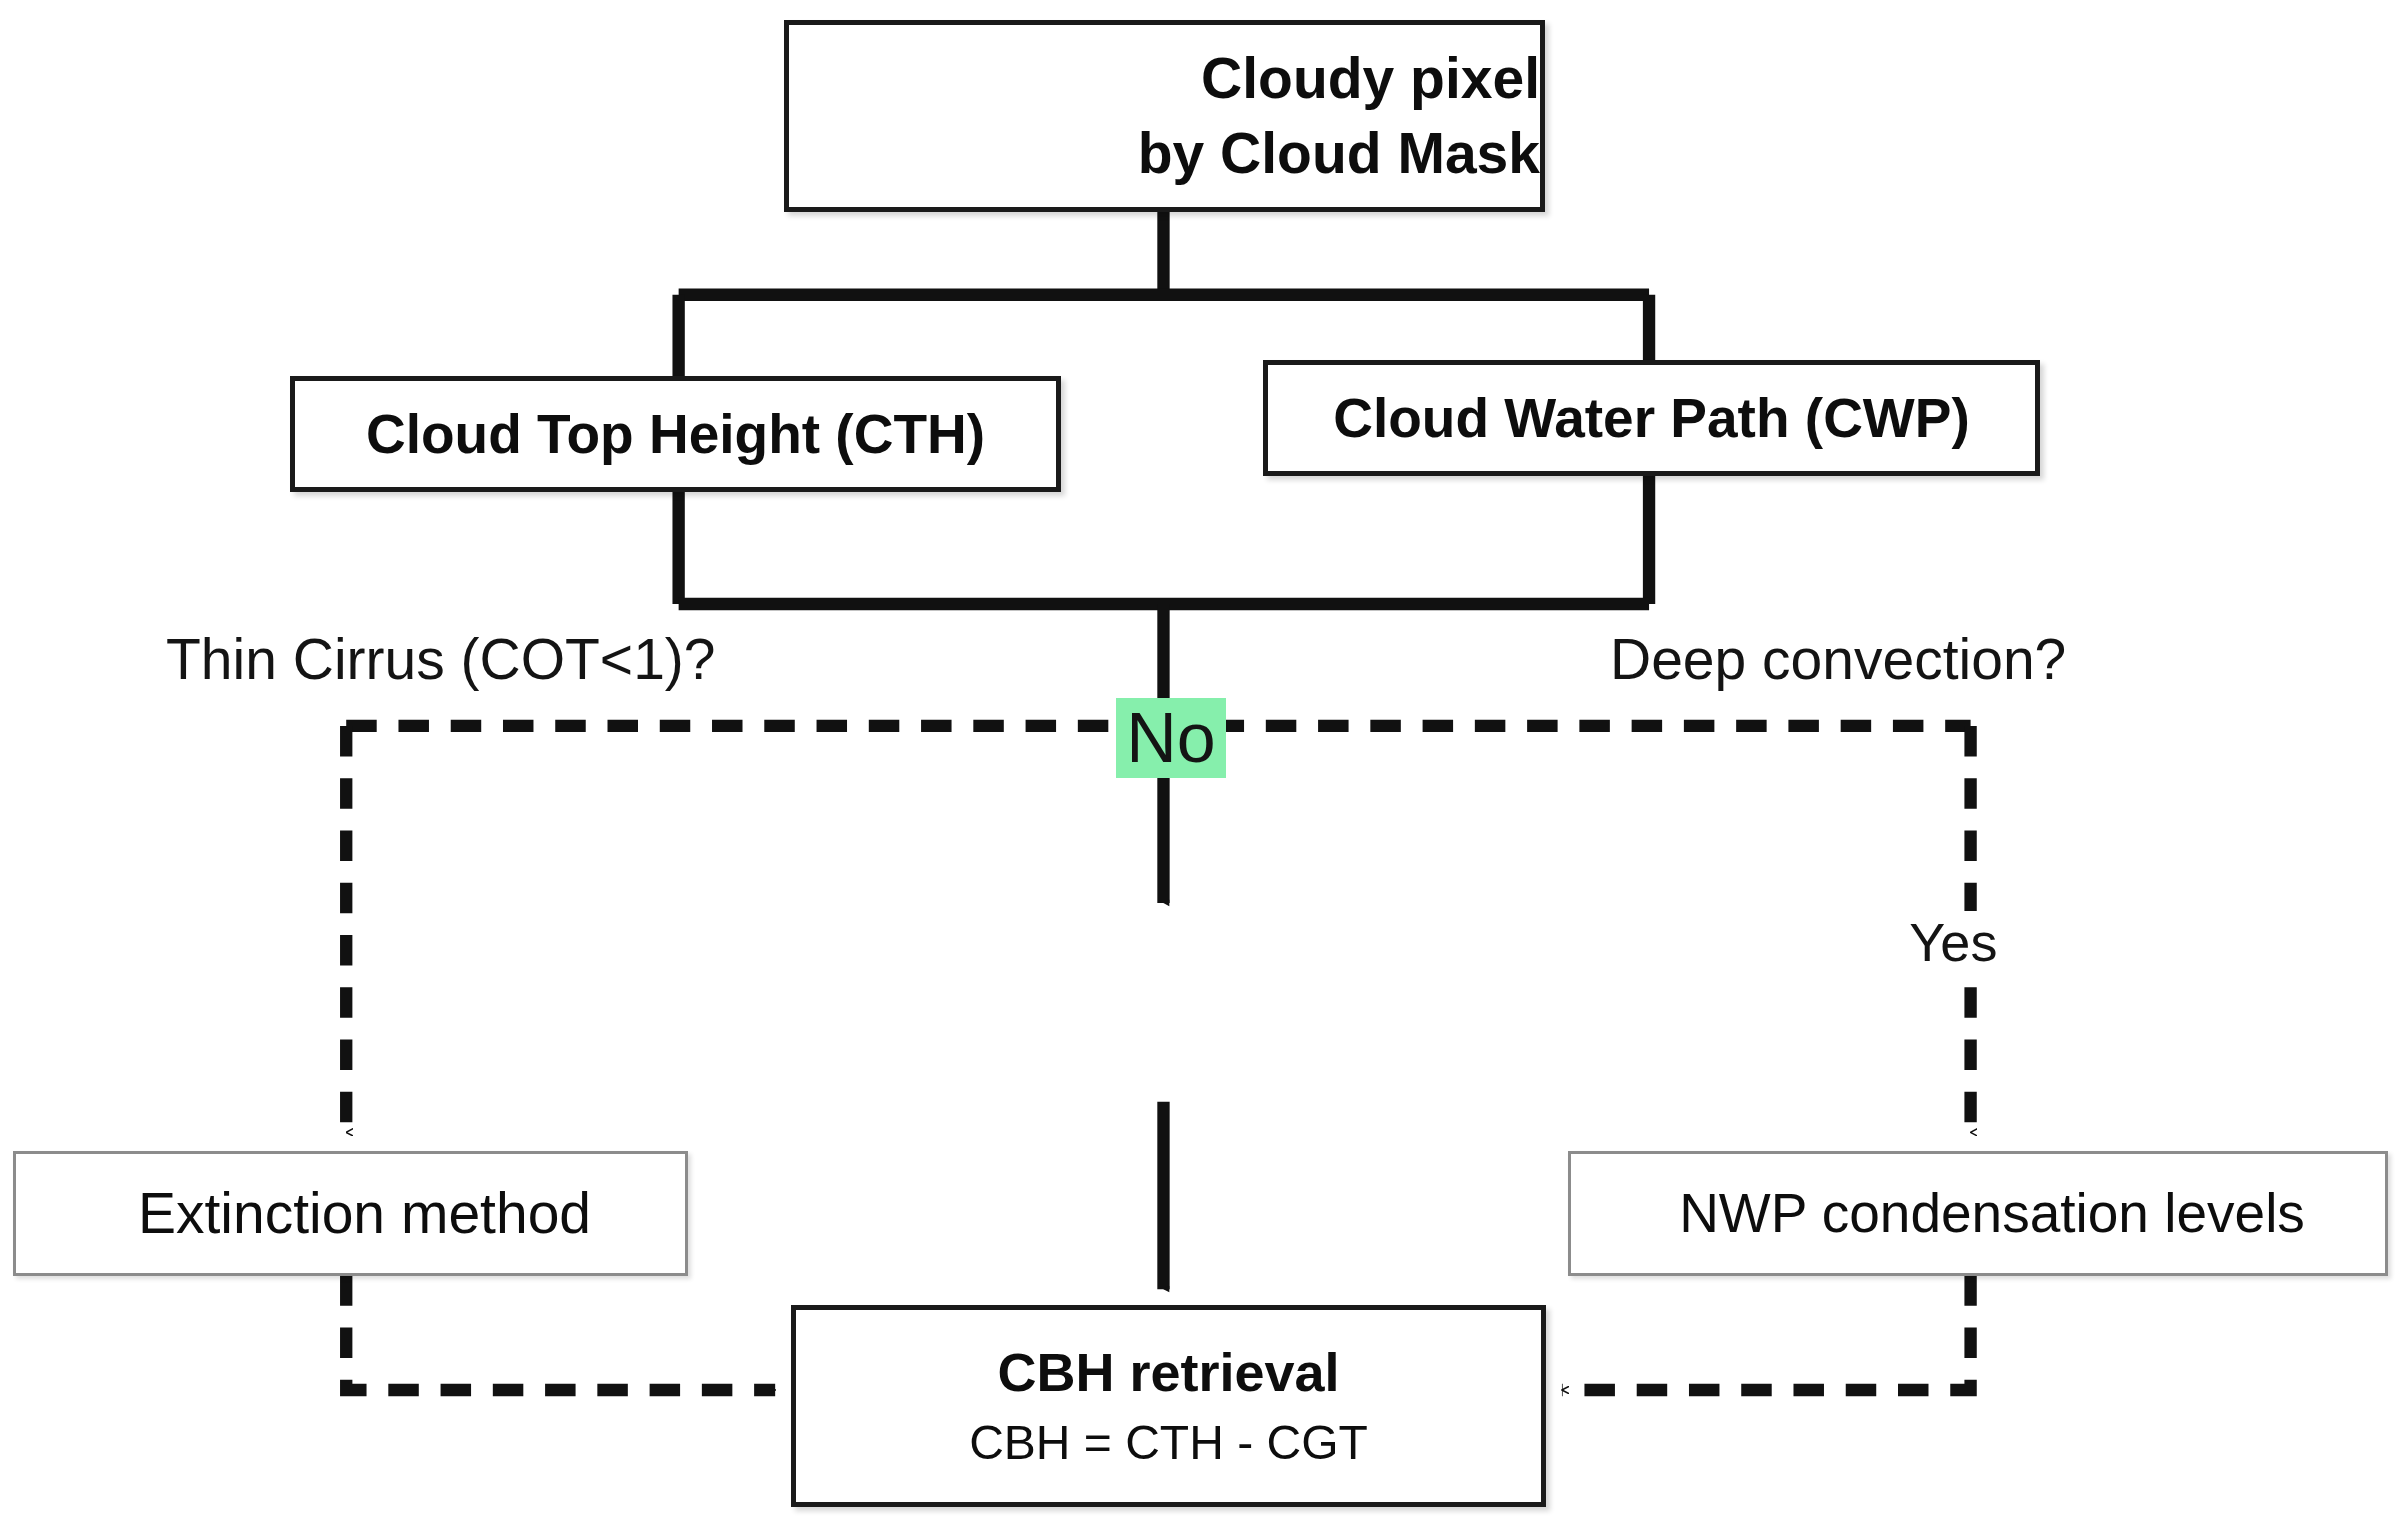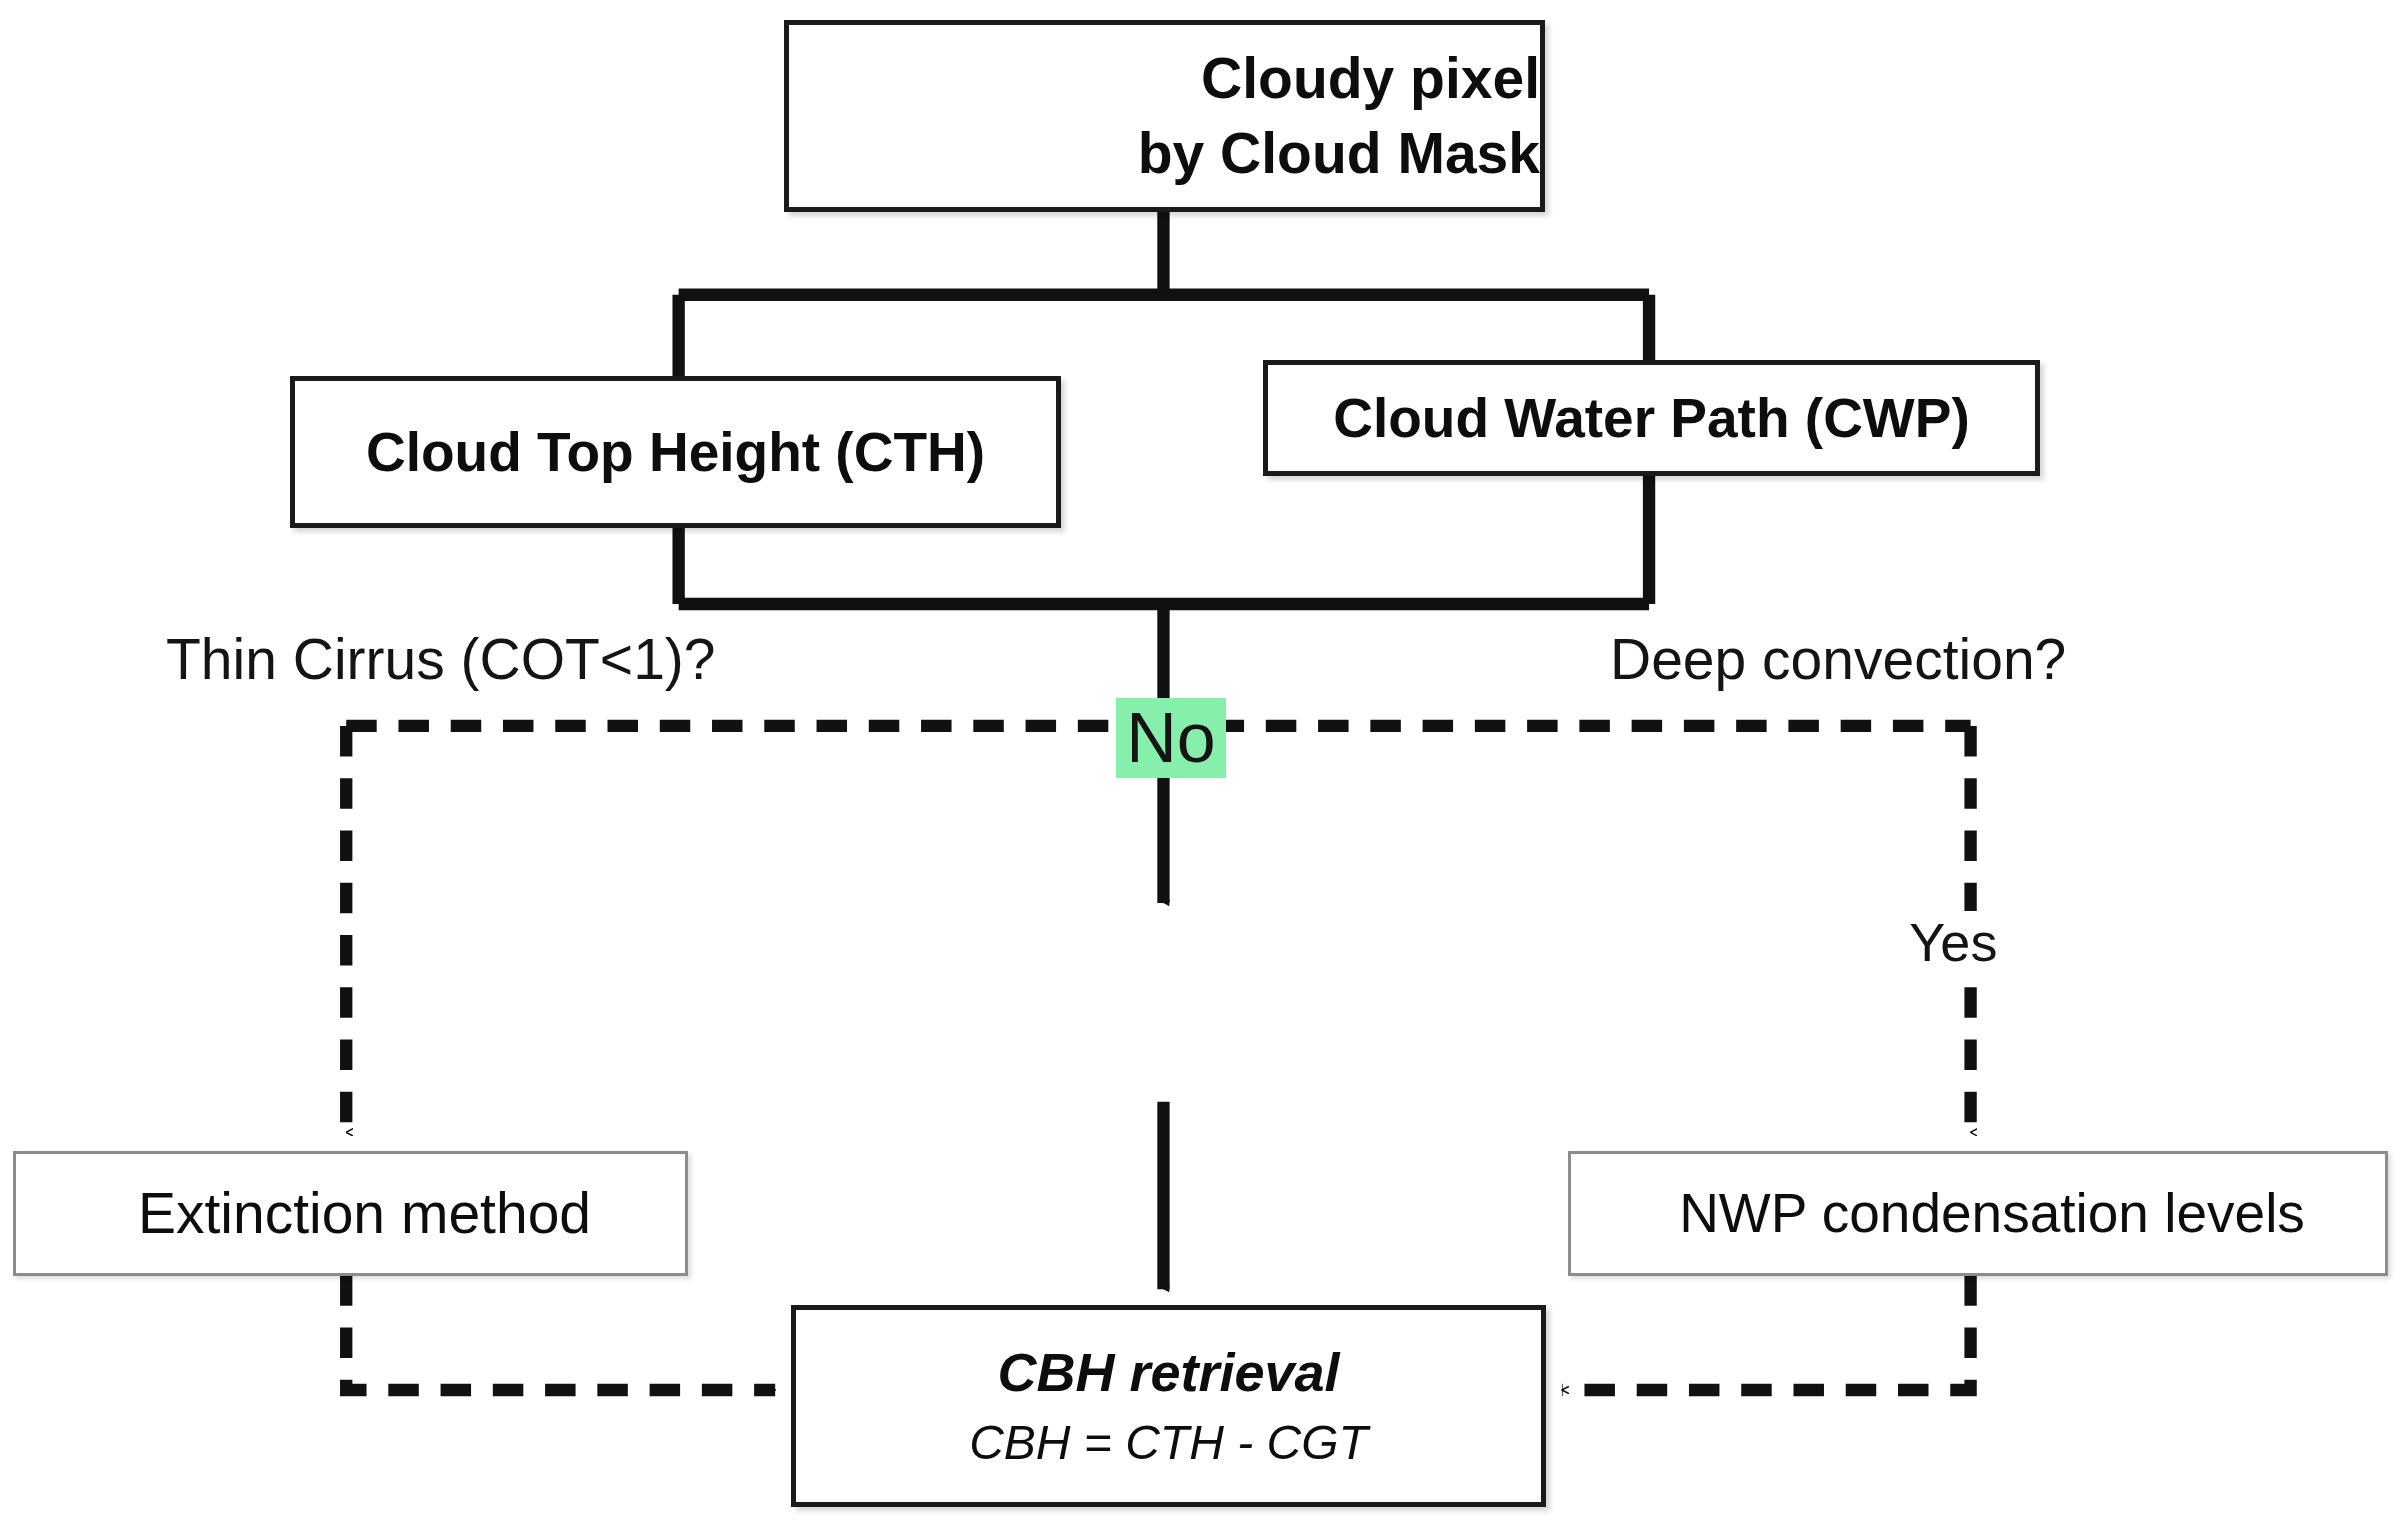--- a/index.html
+++ b/index.html
@@ -54,21 +54,21 @@
     font-weight: normal;
   }
 
   
   #node-cloudy-pixel {
     left: 784px; top: 20.3px; width: 761px; height: 192px;
     font-size: 57px;
     align-items: flex-end;
   }
   #node-cth {
-    left: 290px; top: 376px; width: 771px; height: 152px;
+    left: 290px; top: 376px; width: 771px; height: 116px;
     font-size: 55px;
   }
   #node-cwp {
     left: 1263px; top: 360px; width: 777px; height: 116px;
     font-size: 55px;
   }
   #node-cgt {
     left: 682px; top: 920px; width: 980px; height: 181px;
     font-size: 51px;
   }
@@ -76,21 +76,20 @@
     left: 13px; top: 1151px; width: 675px; height: 125px;
     font-size: 57px;
   }
   #node-nwp {
     left: 1568px; top: 1151px; width: 820px; height: 125px;
     font-size: 55px;
   }
   #node-cbh {
     left: 791px; top: 1305px; width: 755px; height: 202px;
     font-size: 54px;
-    font-style: italic;
   }
   #node-cbh .line-regular { font-size: 48px; margin-top: 10.2px; }
   #node-cgt .line-regular { margin-top: 8.7px; }
   #node-cloudy-pixel .line-bold + .line-bold { margin-top: 7.3px; }
 
   
   .edge-label {
     position: absolute;
     color: #141414;
     font-weight: normal;

